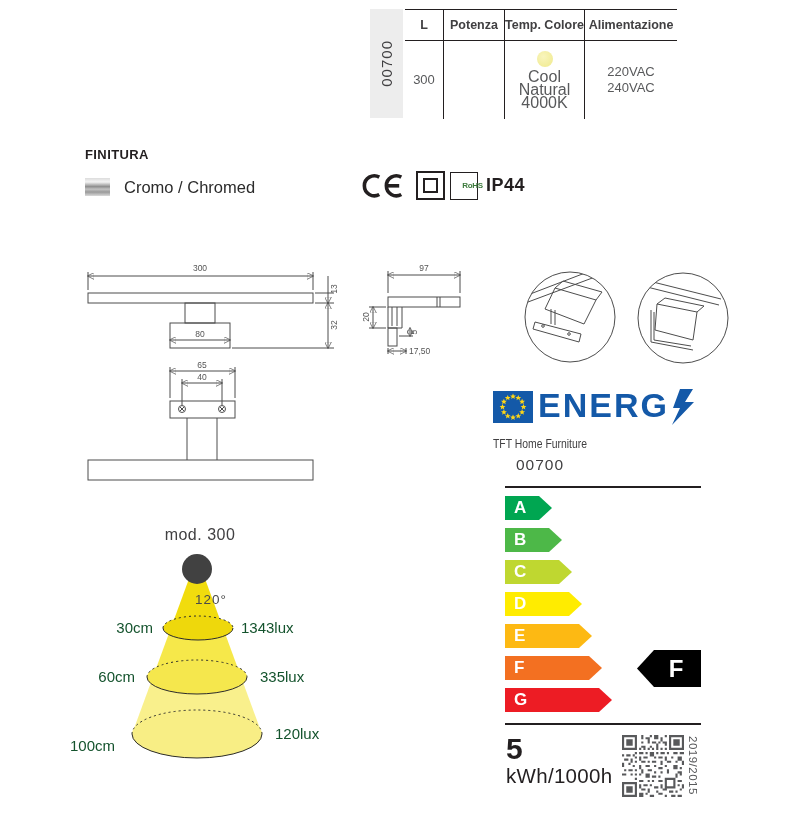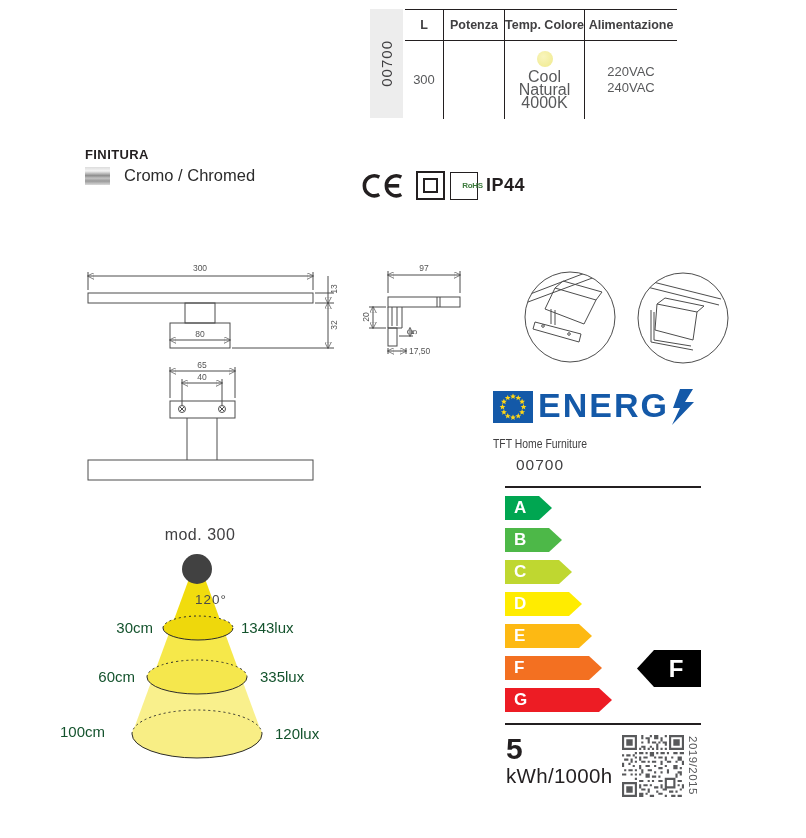--- a/index.html
+++ b/index.html
@@ -6,21 +6,21 @@
   html,body{margin:0;padding:0;background:#fff;}
   #root{position:relative;width:806px;height:838px;background:#fff;overflow:hidden;
         font-family:"Liberation Sans",sans-serif;color:#231f20;}
   .abs{position:absolute;}
 
   
   #specs{left:85px;top:6px;}
   .spec-b{font-weight:bold;font-size:13px;letter-spacing:.4px;color:#231f20;line-height:16.5px;}
   .spec-i{font-style:italic;font-size:13px;color:#9b9da0;line-height:16.5px;}
   #finitura{left:85px;top:147px;}
-  #finitura-row{left:85px;top:166px;display:flex;align-items:center;}
+  #finitura-row{left:85px;top:178px;display:flex;}
   .chrome-swatch{width:25px;height:18px;
     background:linear-gradient(180deg,#dcdcdc 0%,#f4f4f4 22%,#8e8e8e 48%,#c2c2c2 62%,#9a9a9a 78%,#dadada 100%);}
   .chrome-label{margin-left:14px;font-size:16.5px;color:#2b2b2b;}
 
   
   #spec-table{left:370px;top:9px;display:flex;}
   .code-box{width:33px;height:109px;background:#ededed;display:flex;align-items:center;justify-content:center;}
   .code-box span{writing-mode:vertical-rl;transform:rotate(180deg);font-size:15px;letter-spacing:1px;color:#414042;}
   .columns{display:flex;border-top:1px solid #231f20;margin-left:2px;height:109px;}
   .col{border-right:1px solid #231f20;display:flex;flex-direction:column;}
@@ -348,17 +348,17 @@
       <path d="M87 157 A50 17 0 0 1 187 157" fill="none" stroke="#2b2b2b" stroke-width="1" stroke-dasharray="2 3"></path>
       <path d="M72 214 A65 24 0 0 0 202 214" fill="none" stroke="#2b2b2b" stroke-width="1"></path>
       <path d="M72 214 A65 24 0 0 1 202 214" fill="none" stroke="#2b2b2b" stroke-width="1" stroke-dasharray="2 3"></path>
       <circle cx="137" cy="49" r="15" fill="#414141"></circle>
     </svg>
     <div class="beam">120°</div>
     <div class="ph-label" style="left:35px;top:99px;width:58px;text-align:right">30cm</div>
     <div class="ph-label" style="left:181px;top:99px">1343lux</div>
     <div class="ph-label" style="left:17px;top:148px;width:58px;text-align:right">60cm</div>
     <div class="ph-label" style="left:200px;top:148px">335lux</div>
-    <div class="ph-label" style="left:0;top:203px;width:65px;text-align:left">100cm</div>
+    <div class="ph-label" style="left:0;top:217px;width:65px;text-align:center">100cm</div>
     <div class="ph-label" style="left:215px;top:205px">120lux</div>
   </div>
 
 </div>
 
 </body></html>

